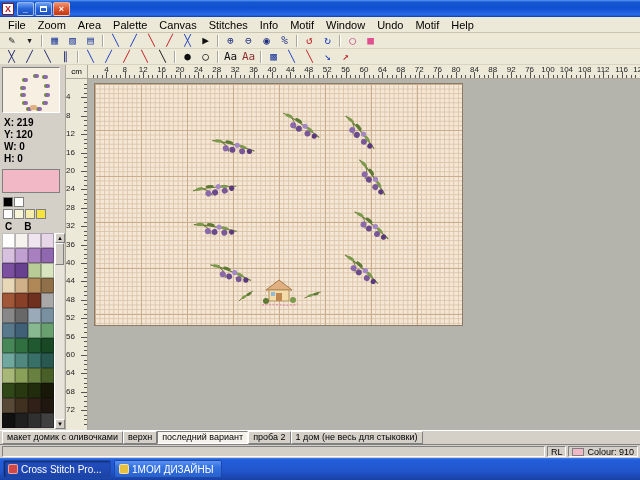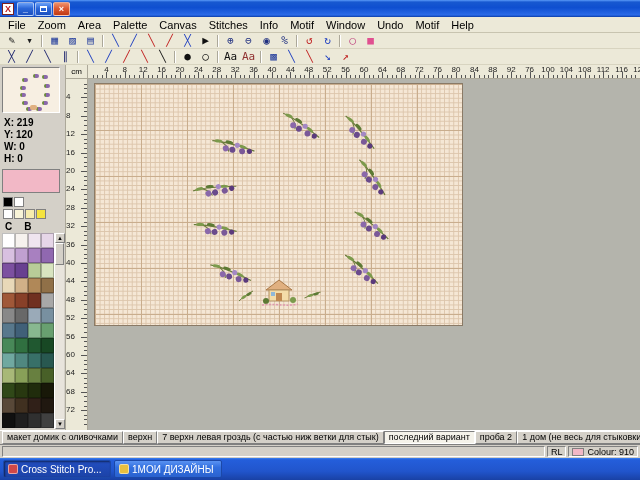--- a/index.html
+++ b/index.html
@@ -758,21 +758,20 @@
                 <path d="M2 28 C 14 26, 26 30, 38 27" stroke="#e098b0" stroke-width="1.5" fill="none" stroke-dasharray="2 1.5"></path>
               </svg></div>
           </div>
       </div>
     </div>
   </div>
 
   <div class="tabsrow">
       <span class="tab">макет домик с оливочками</span>
       <span class="tab">верхн</span>
-      <span class="tab">7 верхн левая гроздь (с частью ниж ветки для стык)</span>
       <span class="tab active">последний вариант</span>
       <span class="tab">проба 2</span>
       <span class="tab">1 дом (не весь для стыковки)</span>
     </div>
 
   <div class="statusbar">
     <div class="spanel grow"></div>
     <div class="spanel">RL</div>
     <div class="spanel">
       <span class="status-swatch" style="background: rgb(242, 184, 198);"></span>

